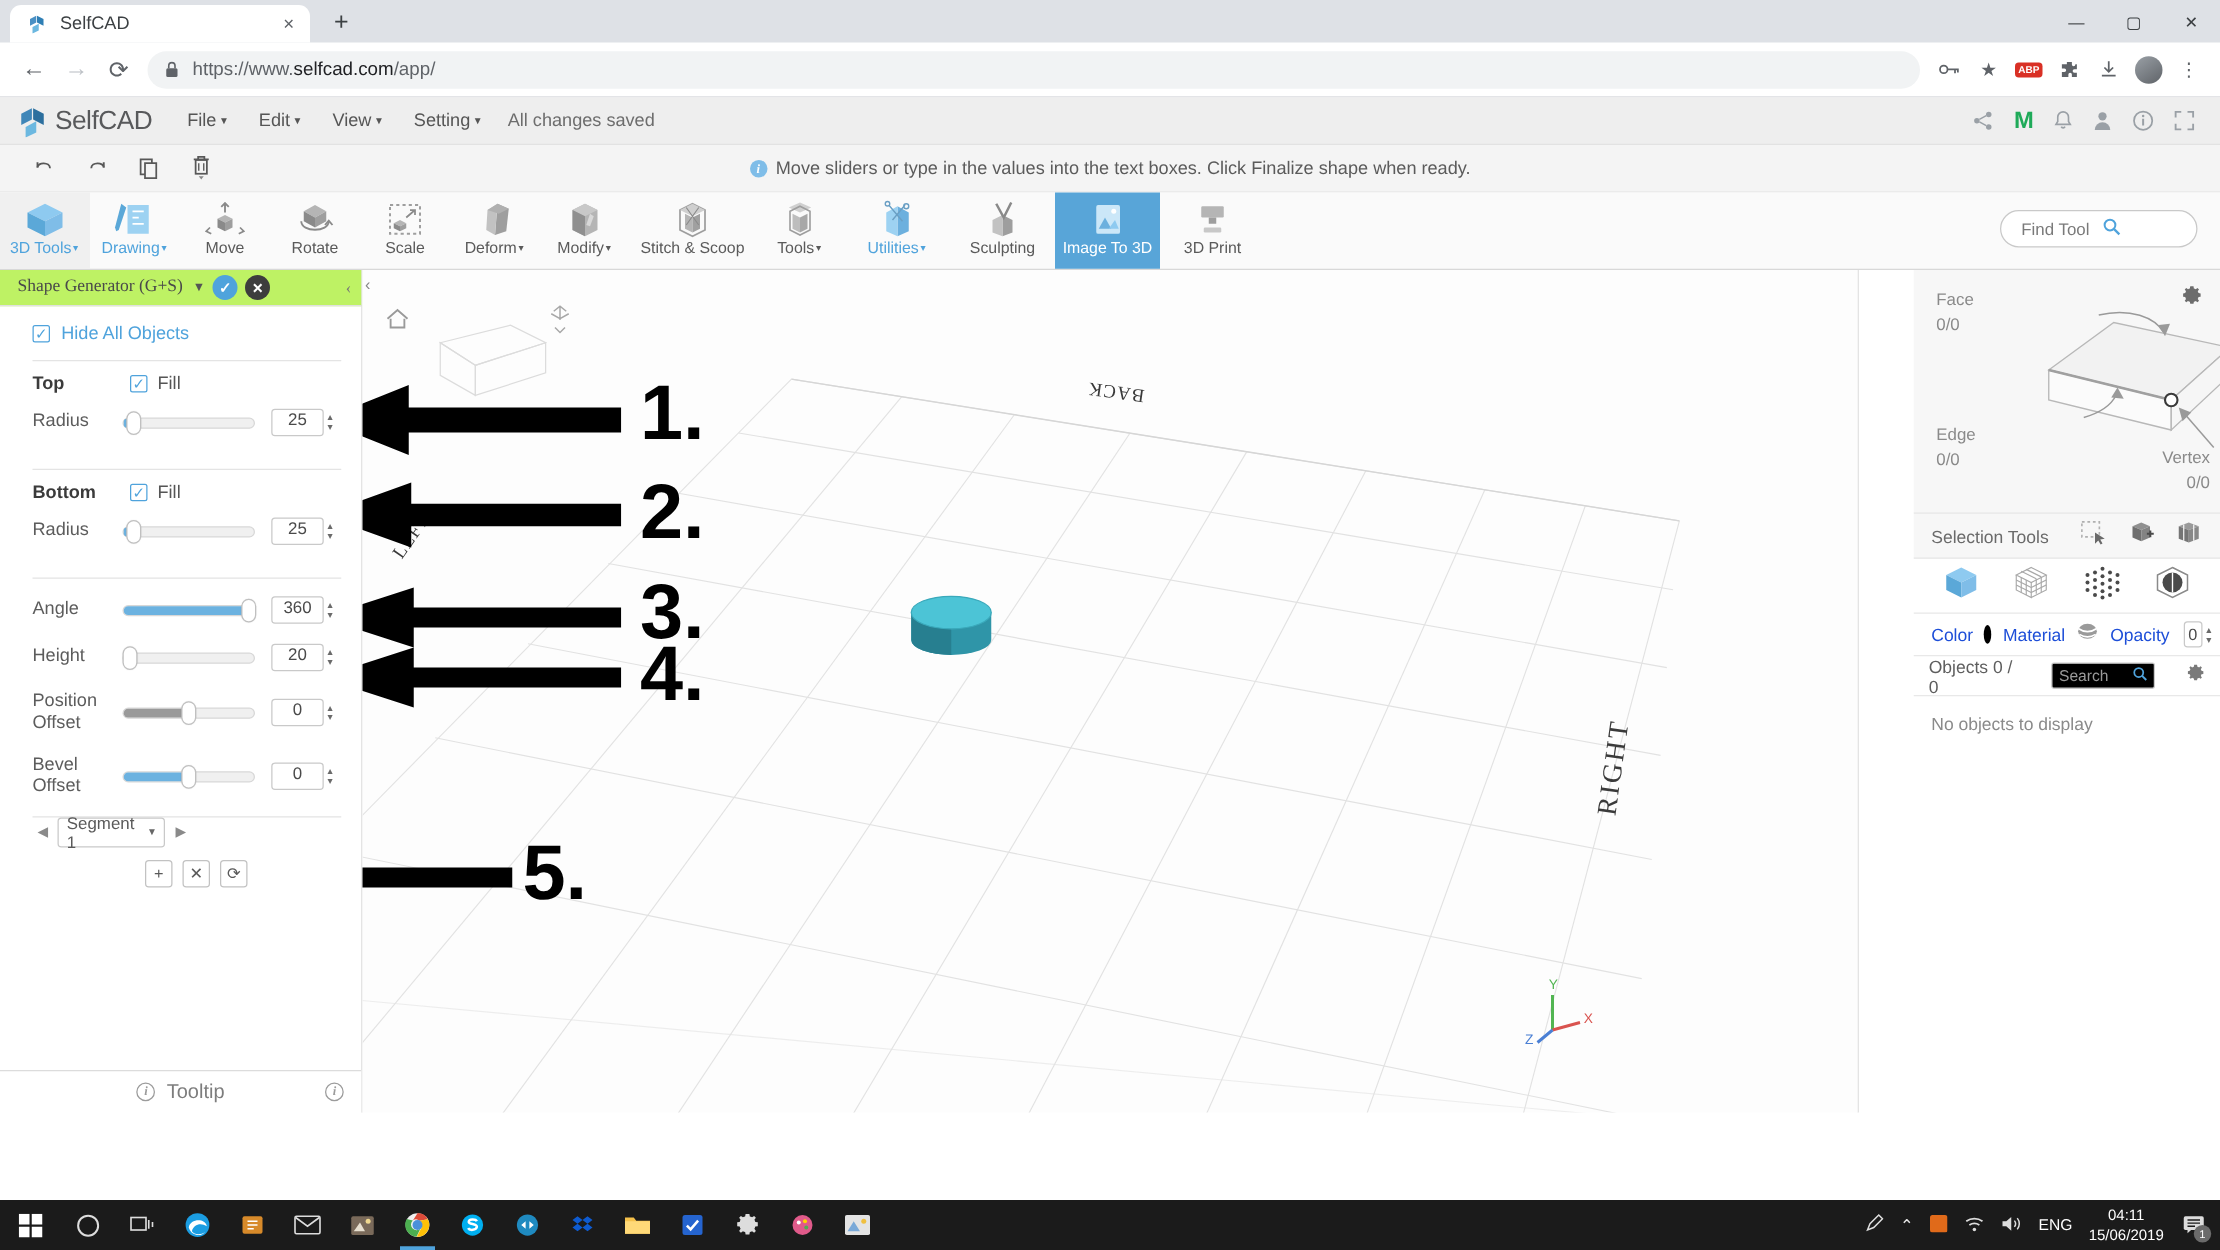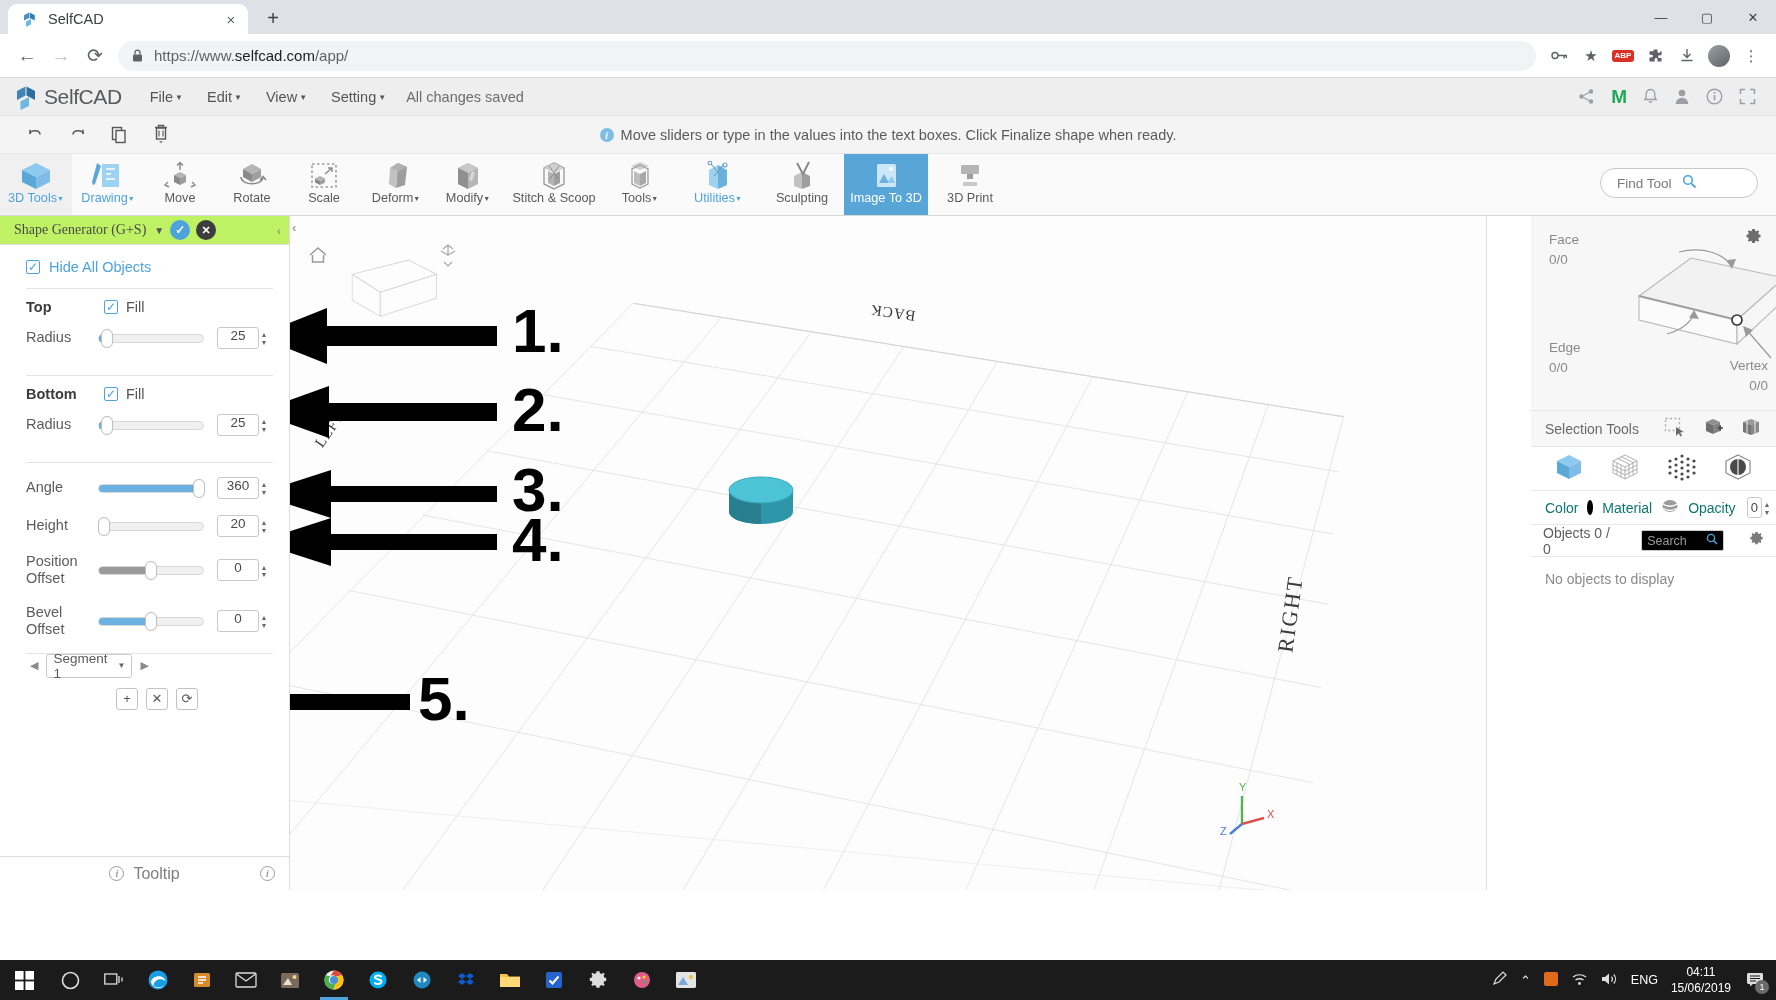--- a/index.html
+++ b/index.html
@@ -332,21 +332,21 @@
   }
   .mode-row {
     height: 44px; display: flex; align-items: center;
     justify-content: space-around; padding: 0 10px;
     border-bottom: 1px solid #e8e8e8;
   }
   .cmo-row {
     height: 34px; display: flex; align-items: center; padding: 0 14px;
     gap: 9px; border-bottom: 1px solid #e8e8e8;
   }
-  .cmo-lbl { font-size: 14px; color: #0f766e; }
+  .cmo-lbl { font-size: 14px; color: #1d4ed8; }
   .color-dot {
     width: 15px; height: 15px; border-radius: 50%; background: #000;
   }
   .opacity-box {
     width: 36px; height: 21px; border: 1px solid #c9c9c9; border-radius: 3px;
     display: flex; align-items: center; justify-content: center;
     font-size: 13px; color: #4a4a4a; margin-left: 2px; position: relative;
   }
   .objects-row {
     height: 32px; display: flex; align-items: center; padding: 0 12px;

